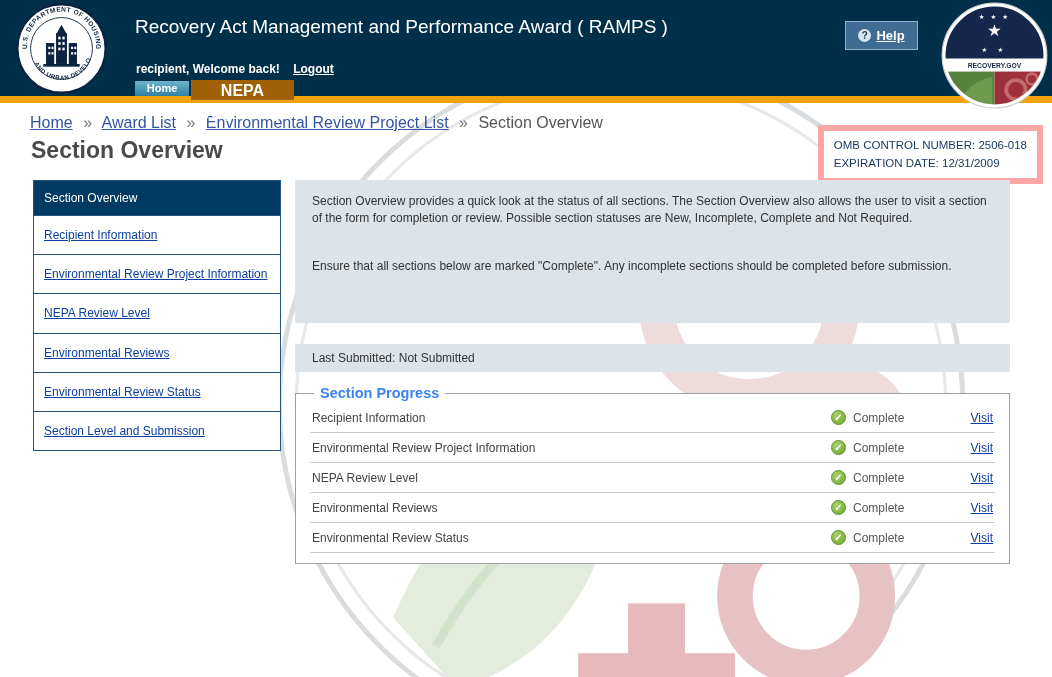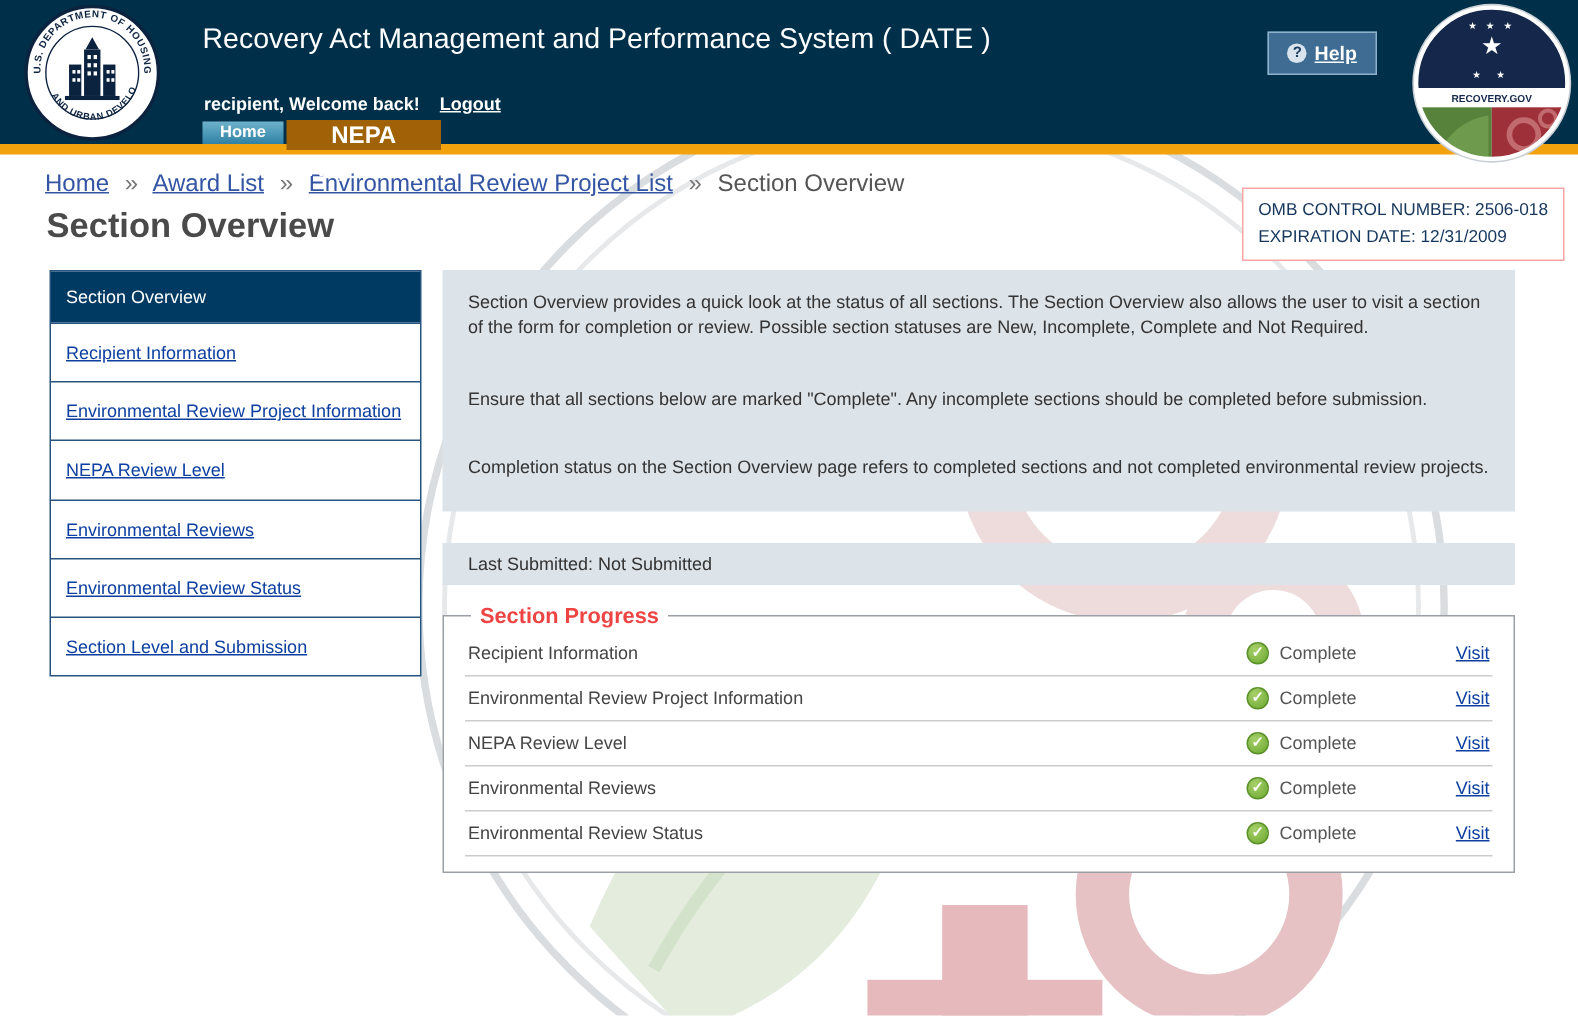--- a/index.html
+++ b/index.html
@@ -71,21 +71,21 @@
   
   .breadcrumb {
     position:absolute; left:30px; top:114px; font-size:16px; color:#666; z-index:3;
     white-space:nowrap;
   }
   .breadcrumb a { color:#3355A4; text-decoration:underline; }
   .crumb-sep { color:#777; margin:0 6px; }
   .crumb-current { color:#555; }
   .omb-box {
     position:absolute; right:9px; top:125px; z-index:3;
-    border:1px solid #fca5a5; padding:5px 10px;
+    border:6px solid #fca5a5; padding:5px 10px;
     font-size:11.5px; color:#16365C; line-height:1.6; background:#fff;
     white-space:nowrap;
   }
   .page-title {
     position:absolute; left:31px; top:137px; z-index:3;
     font-size:23px; font-weight:bold; color:#4A4A4A;
   }
 
   
   .sidebar {
@@ -109,21 +109,21 @@
   .intro-panel p.p1 { margin-bottom:30px; }
   .intro-panel p.p2 { margin-bottom:28px; }
   .last-submitted {
     margin-top:21px; background:#DCE3E9; padding:7px 17px; font-size:12px; color:#333;
   }
   fieldset.progress {
     margin-top:13px; border:1px solid #9AA0A6; background:#fff;
     padding:2px 14px 10px;
   }
   fieldset.progress legend {
-    color:#ef4444; font-weight:bold; font-size:14.5px; padding:0 6px; margin-left:4px;
+    color:#3b82f6; font-weight:bold; font-size:14.5px; padding:0 6px; margin-left:4px;
   }
   .progress-row {
     display:flex; align-items:center; padding:7px 2px;
     border-bottom:1px solid #CCCCCC; font-size:12px; color:#444;
   }
   .row-name { flex:1; }
   .row-status { width:120px; display:flex; align-items:center; gap:7px; color:#555; }
   .check-icon {
     display:inline-flex; align-items:center; justify-content:center;
     width:15px; height:15px; border-radius:50%;
@@ -188,21 +188,21 @@
       <rect x="60.5" y="48" width="2.2" height="2.6"></rect>
         <rect x="64" y="48" width="2.2" height="2.6"></rect>
       <rect x="35.5" y="54" width="2.2" height="2.6"></rect>
         <rect x="39" y="54" width="2.2" height="2.6"></rect>
       <rect x="60.5" y="54" width="2.2" height="2.6"></rect>
         <rect x="64" y="54" width="2.2" height="2.6"></rect>
     </g>
   </svg>
 </div>
 
-<div class="header-title">Recovery Act Management and Performance System ( DATE )</div>
+<div class="header-title">Recovery Act Management and Performance Award ( RAMPS )</div>
 
 <div class="welcome-row">
   <span>recipient, Welcome back!</span>
   <a class="logout-link">Logout</a>
 </div>
 
 <div class="help-button">
   <span class="help-icon">?</span>
   <span class="help-label">Help</span>
 </div>
@@ -271,21 +271,20 @@
   </div>
   <div class="sidebar-item">
     <a>Section Level and Submission</a>
   </div>
 </div>
 
 <div class="main">
   <div class="intro-panel">
     <p class="p1">Section Overview provides a quick look at the status of all sections. The Section Overview also allows the user to visit a section of the form for completion or review. Possible section statuses are New, Incomplete, Complete and Not Required.</p>
     <p class="p2">Ensure that all sections below are marked "Complete". Any incomplete sections should be completed before submission.</p>
-    <p class="p3">Completion status on the Section Overview page refers to completed sections and not completed environmental review projects.</p>
   </div>
 
   <div class="last-submitted">Last Submitted: Not Submitted</div>
 
   <fieldset class="progress">
     <legend>Section Progress</legend>
 
     <div class="progress-row">
       <span class="row-name">Recipient Information</span>
       <span class="row-status">

